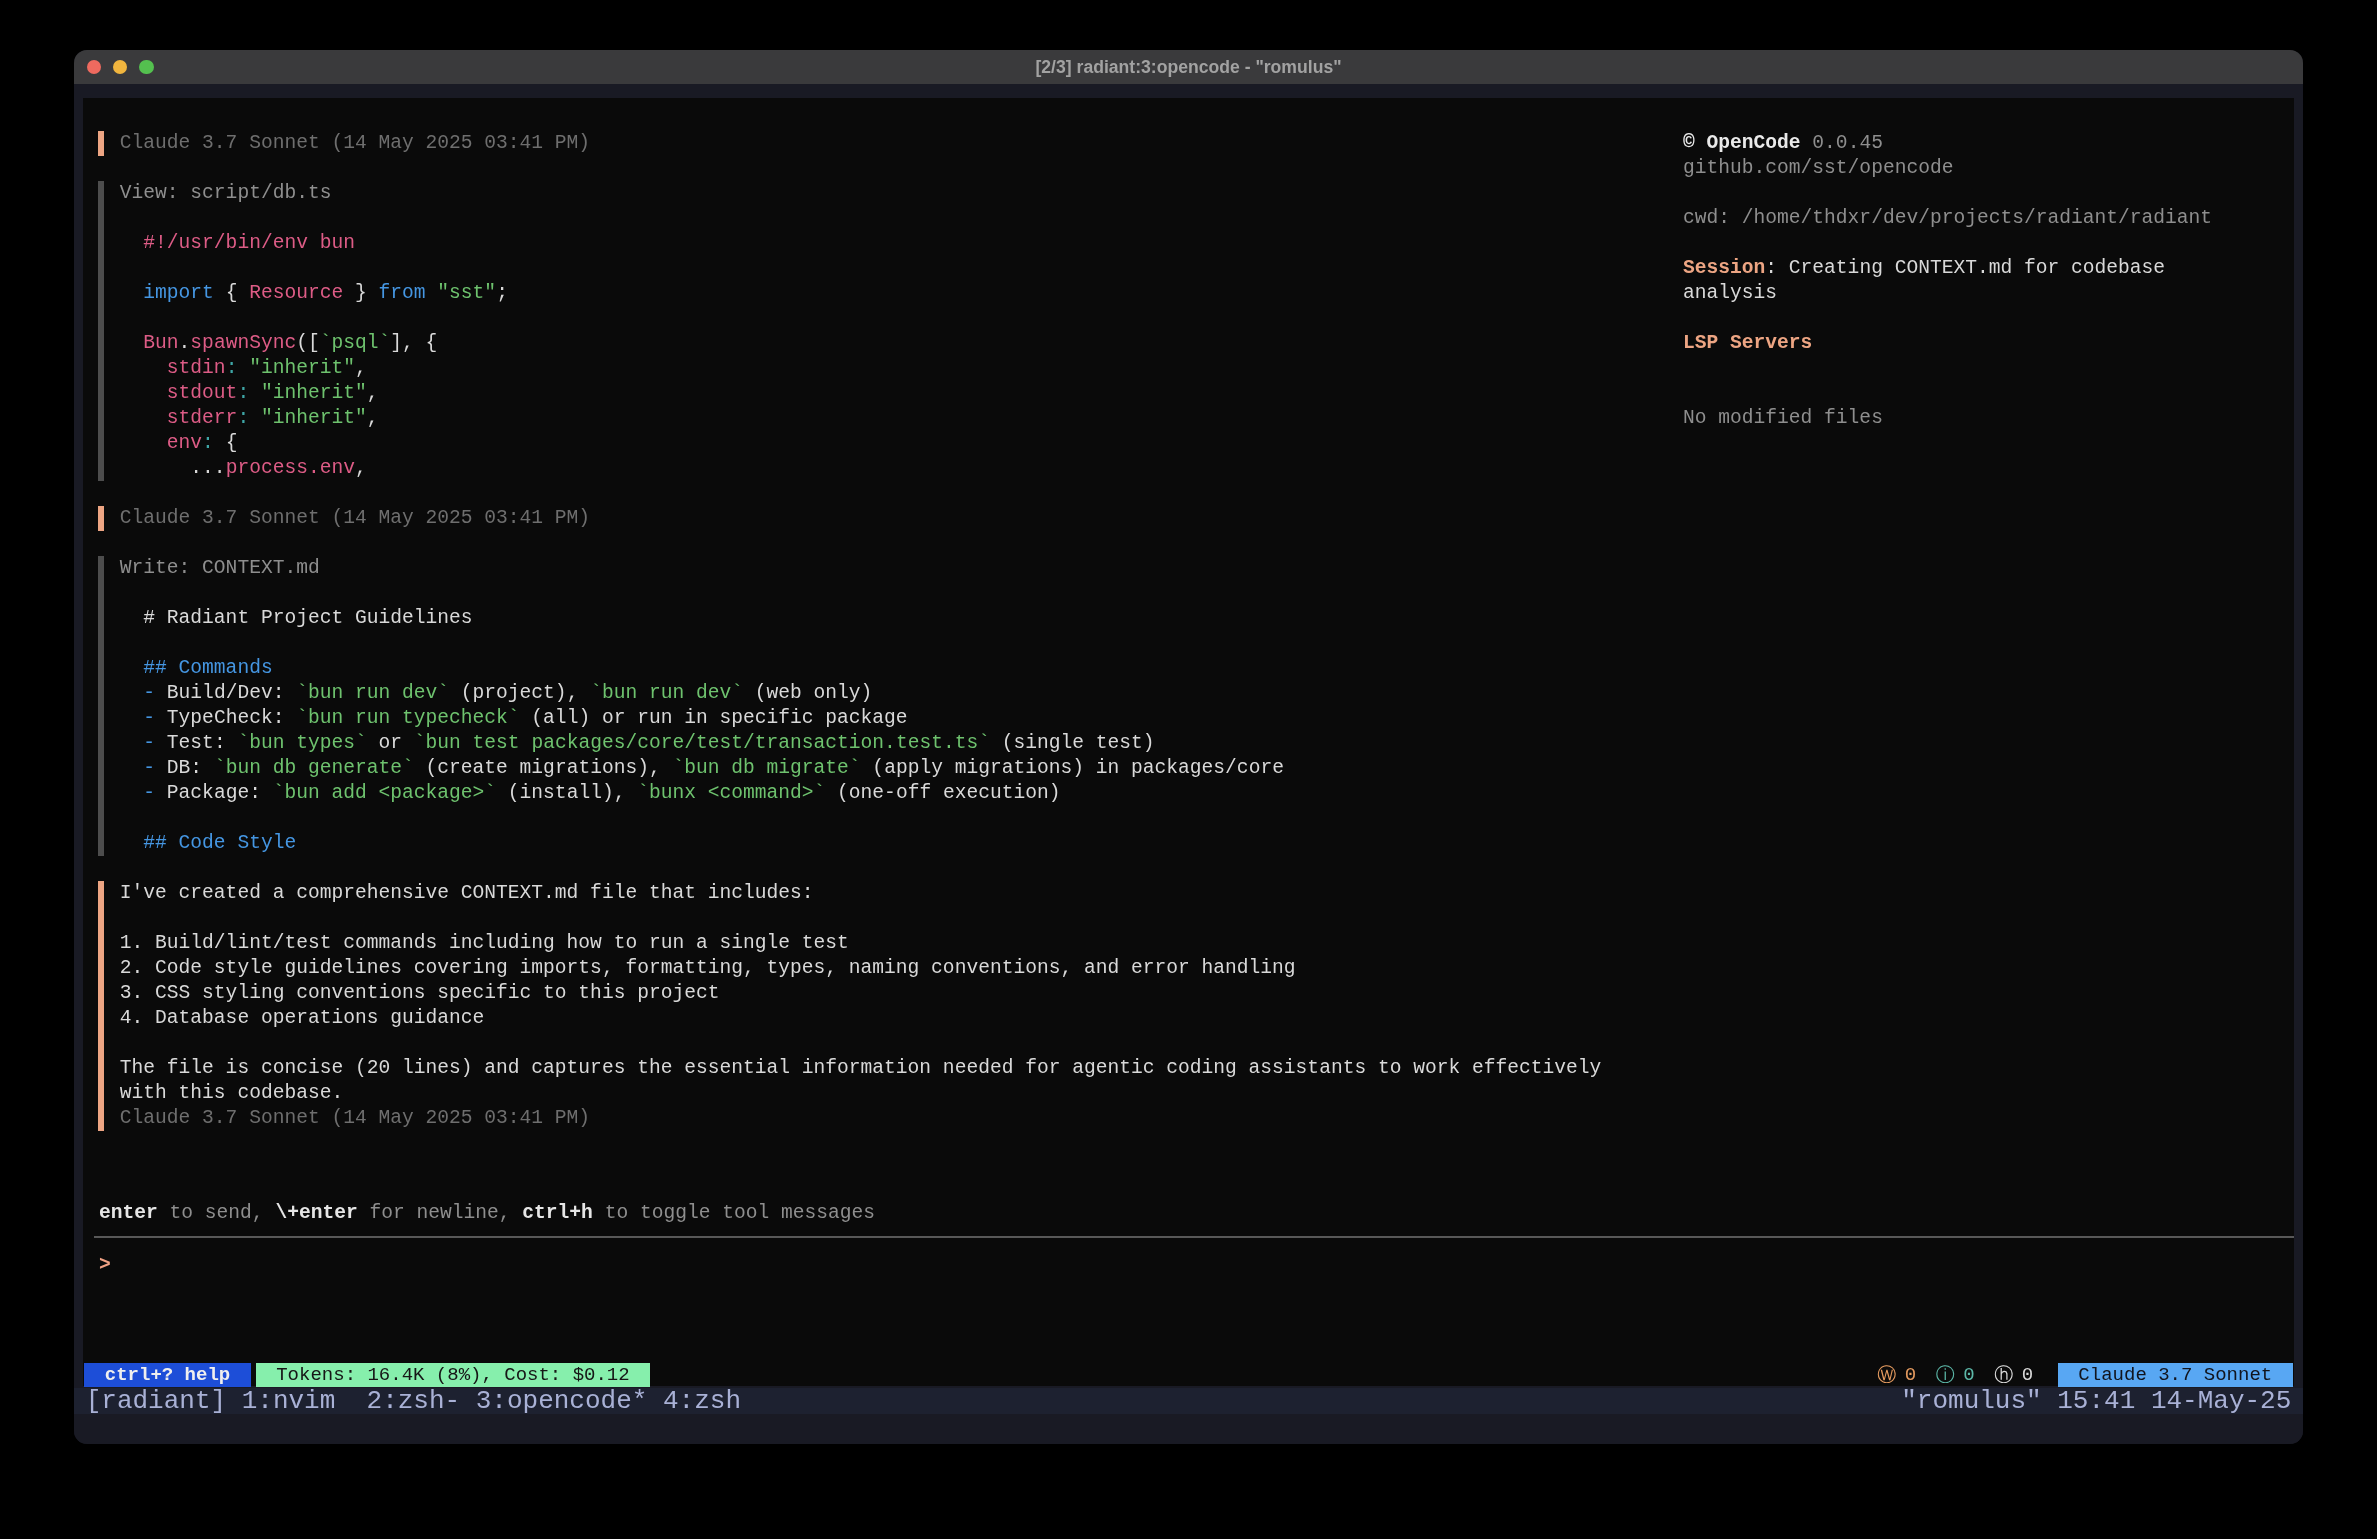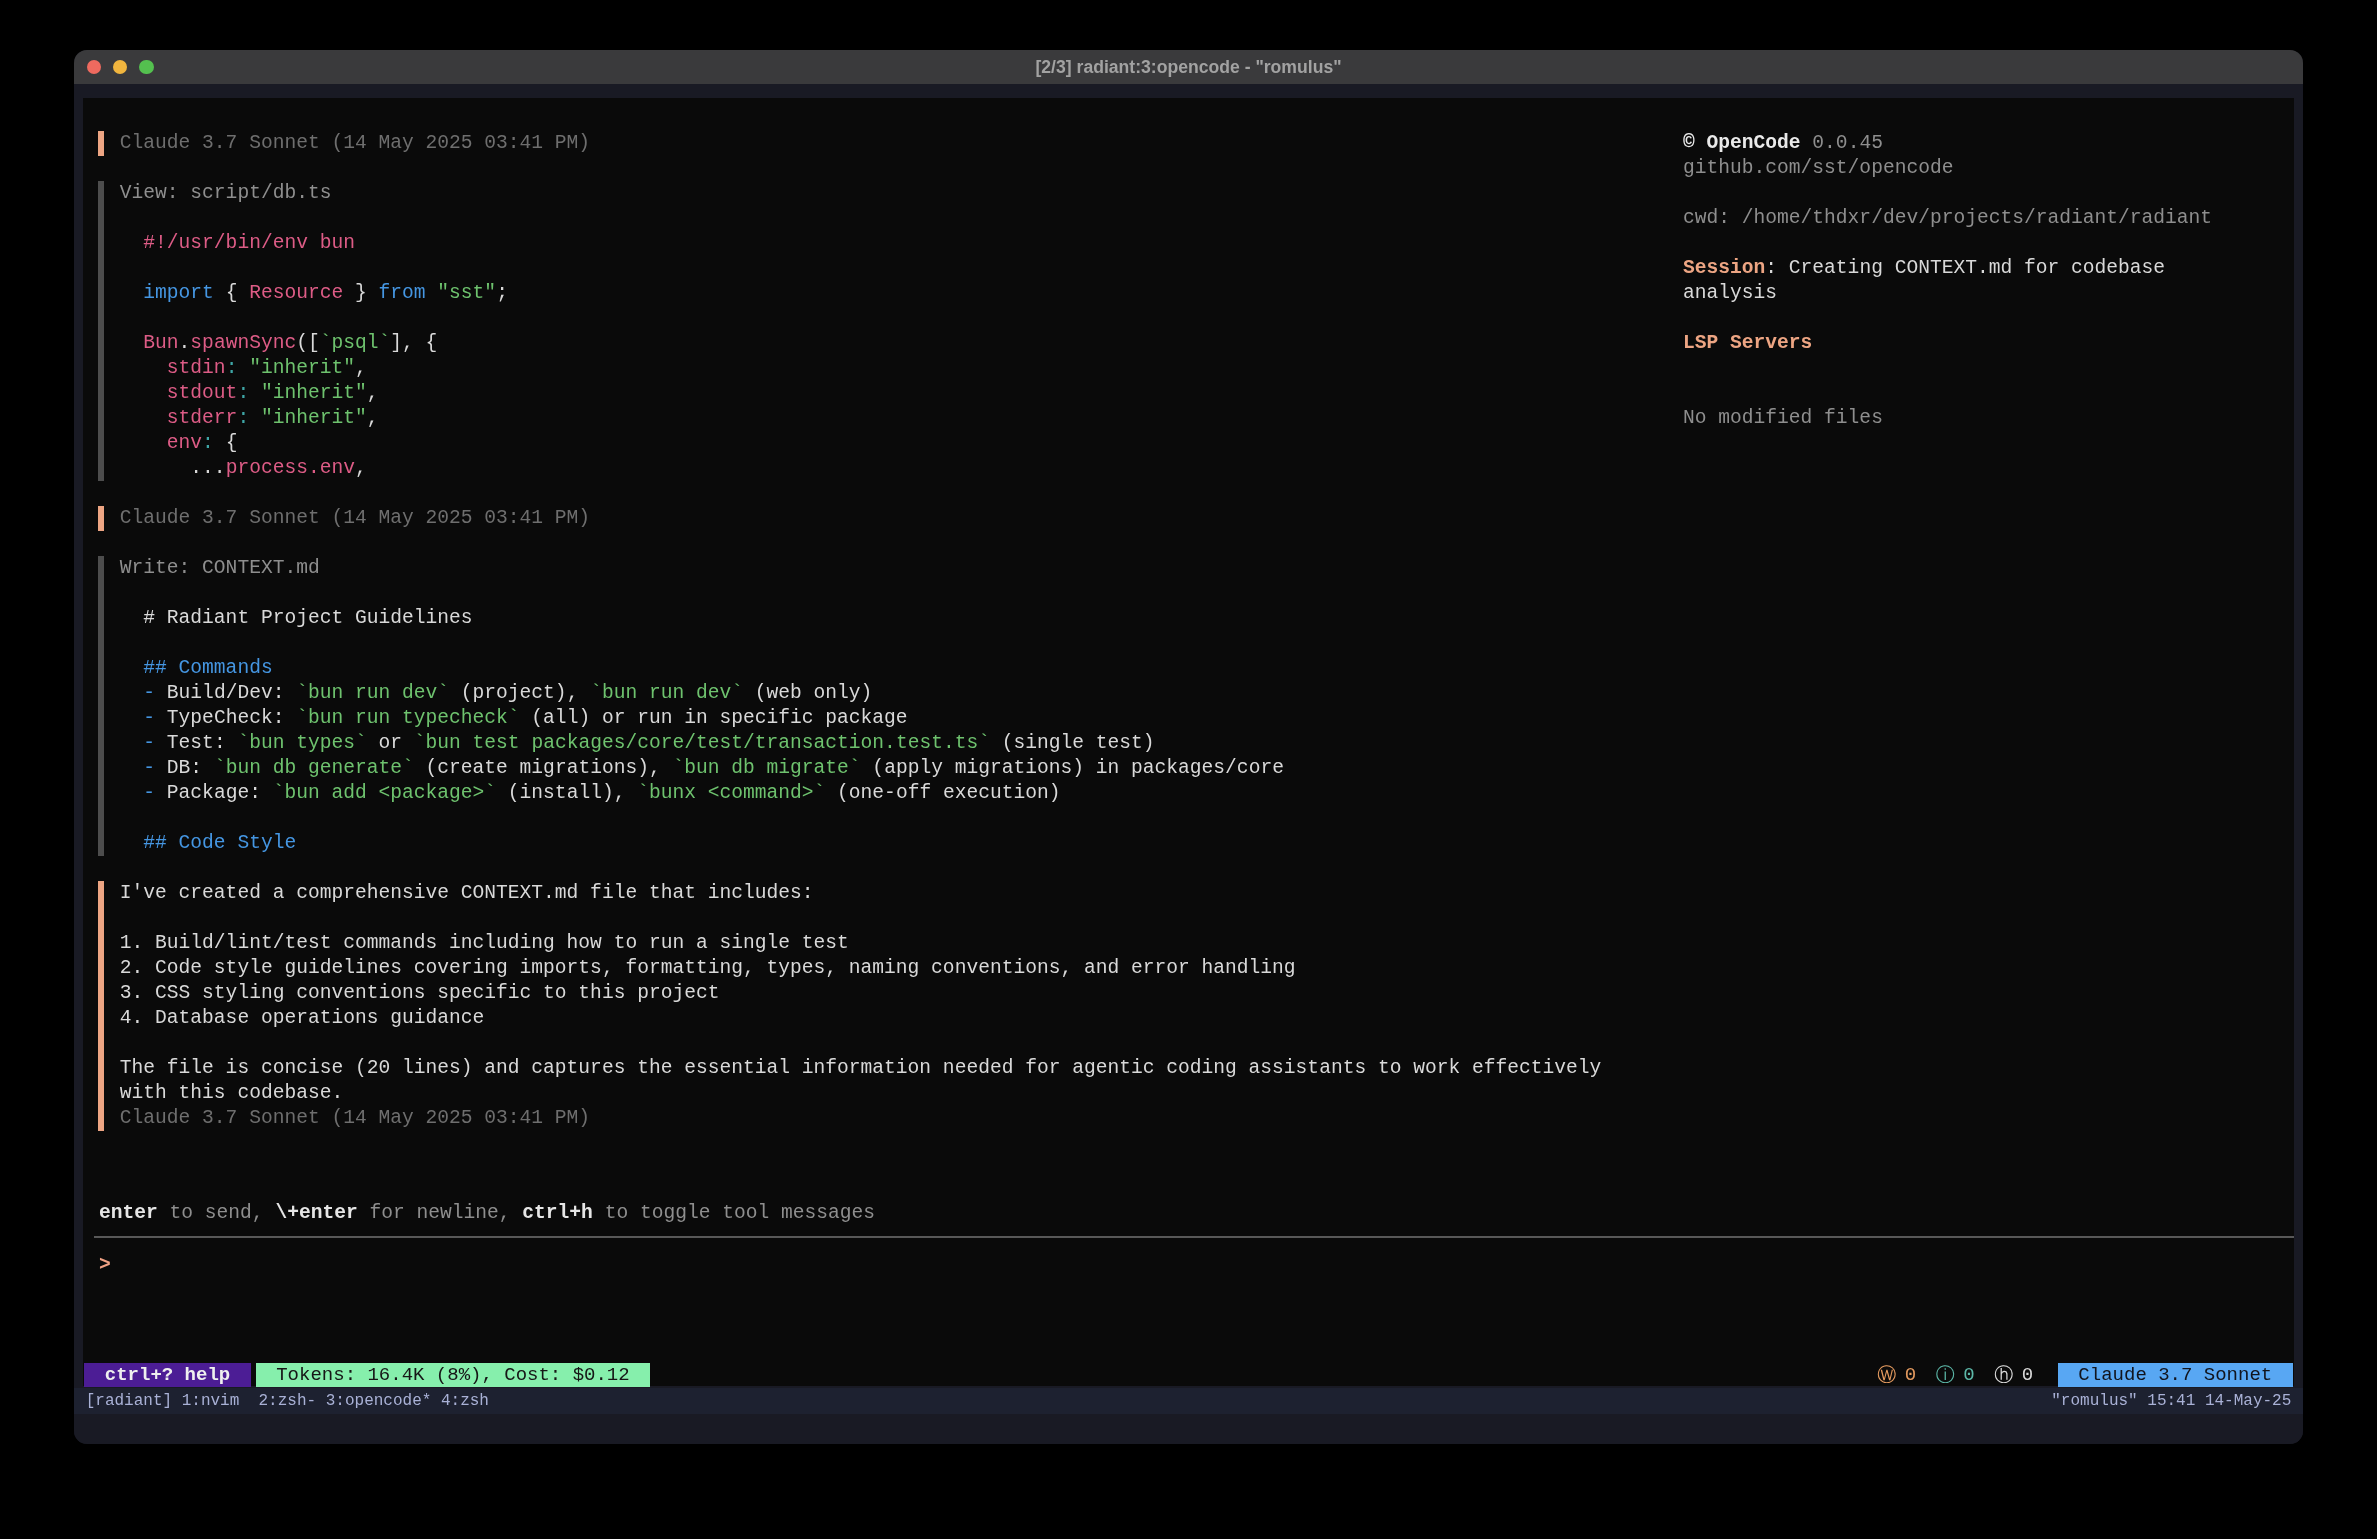--- a/index.html
+++ b/index.html
@@ -38,32 +38,32 @@
 
   .hints { position:absolute; left:25px; top:1117px; }
   .divider { position:absolute; left:19.6px; right:9px; top:1152px; height:2px; background:#585858; }
   .promptline { position:absolute; left:25px; top:1169px; height:25px; line-height:25px;
                 width:1566px; font-size:19.6px; font-weight:bold; color:#f0a285; cursor:text; }
 
   .statusbar { position:absolute; left:10.4px; right:10.4px; top:1279px; height:23.5px;
                display:flex; justify-content:space-between; align-items:center; font-size:19px; }
   .status-left { display:flex; align-items:center; gap:5.2px; }
   .chip { display:inline-block; height:23.5px; line-height:24px; padding:0 9px; white-space:pre; }
-  .chip-help   { background:#4c1d95; color:#efefef; font-weight:bold; }
+  .chip-help   { background:#1d4ed8; color:#efefef; font-weight:bold; }
   .chip-tokens { background:#86efac; color:#161616; }
   .status-right { display:flex; align-items:center; gap:19.6px; }
   .diag { display:inline-flex; align-items:center; gap:8.5px; font-size:19px; }
   .diag.warn { color:#e39a5f; }
   .diag.info { color:#5cb8a8; }
   .diag.hint { color:#d9d9d9; }
   .chip-model { background:#58a7f3; color:#11141d; margin-left:5.2px; }
 
   .tmuxbar { position:absolute; left:0; right:0; top:1304px; height:26px; background:#1d2130;
              color:#a9b1d6; display:flex; justify-content:space-between; align-items:center;
-             padding:0 11.7px; font-size:16px; white-space:pre; }
+             padding:0 11.7px; font-size:26px; white-space:pre; }
 </style>
 </head>
 <body>
 
 <div class="stage">
   <div class="window">
 
     <div class="titlebar">
       <div class="lights">
         <span class="light red"></span>

